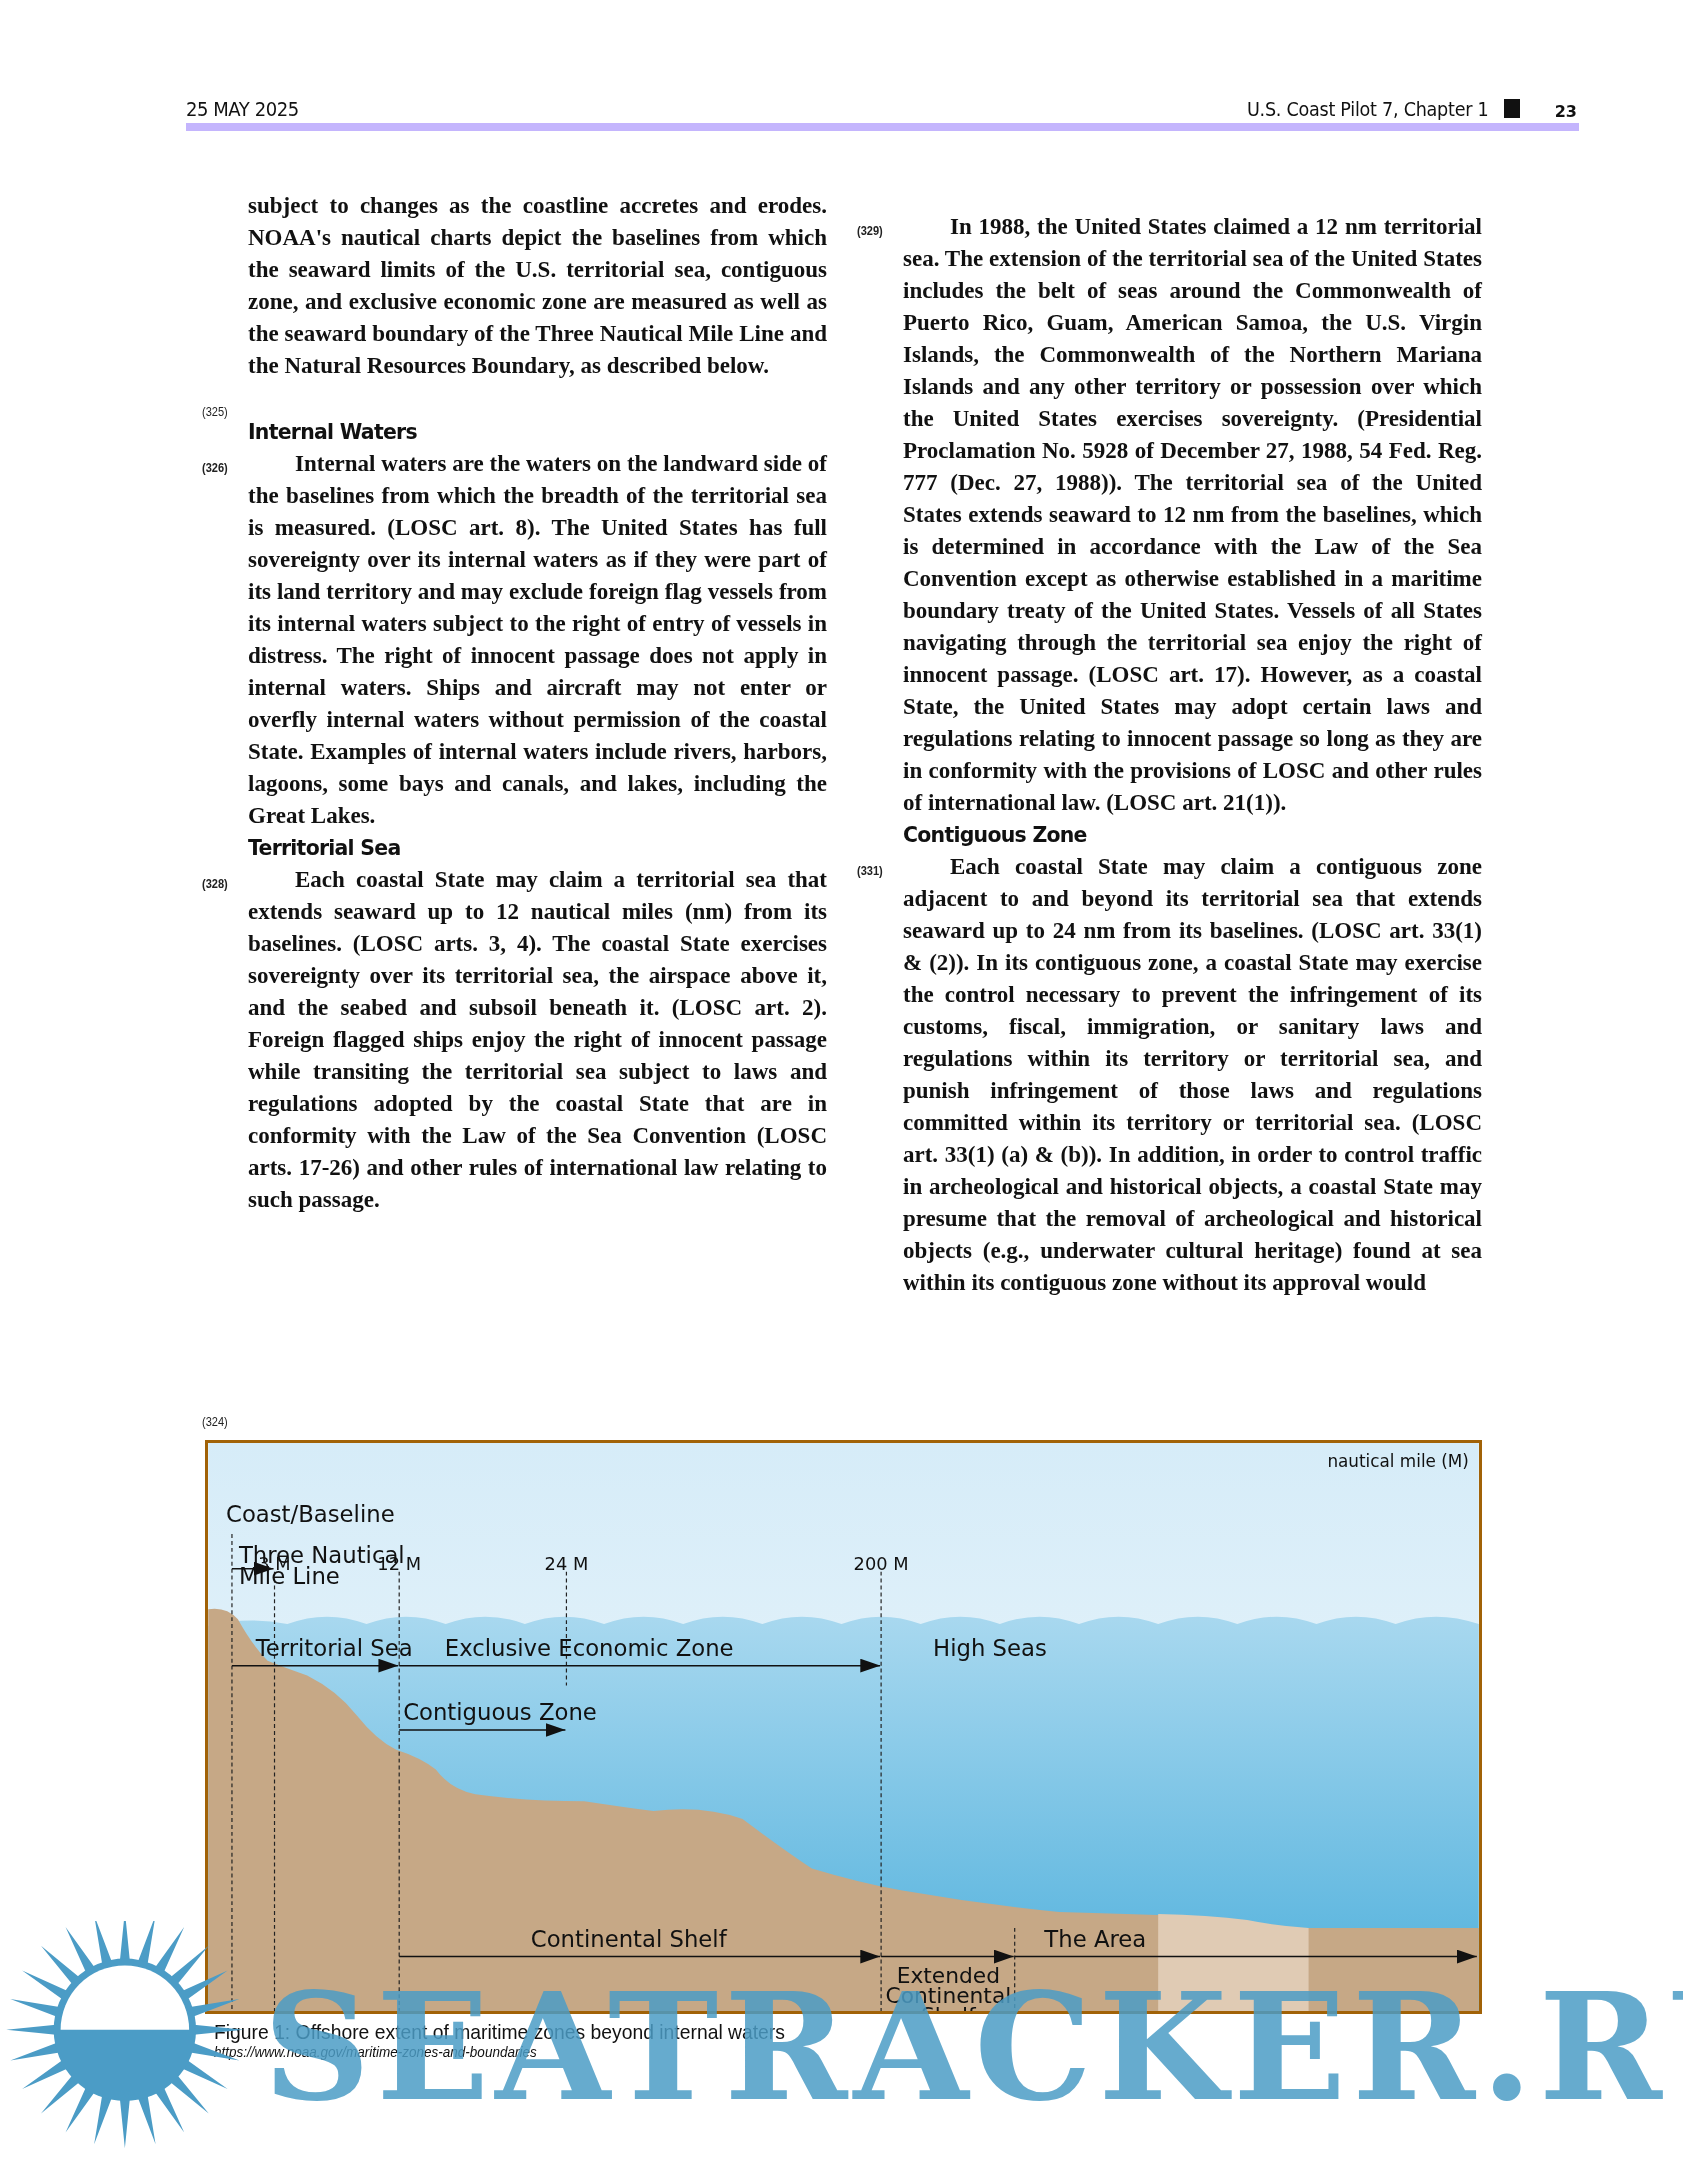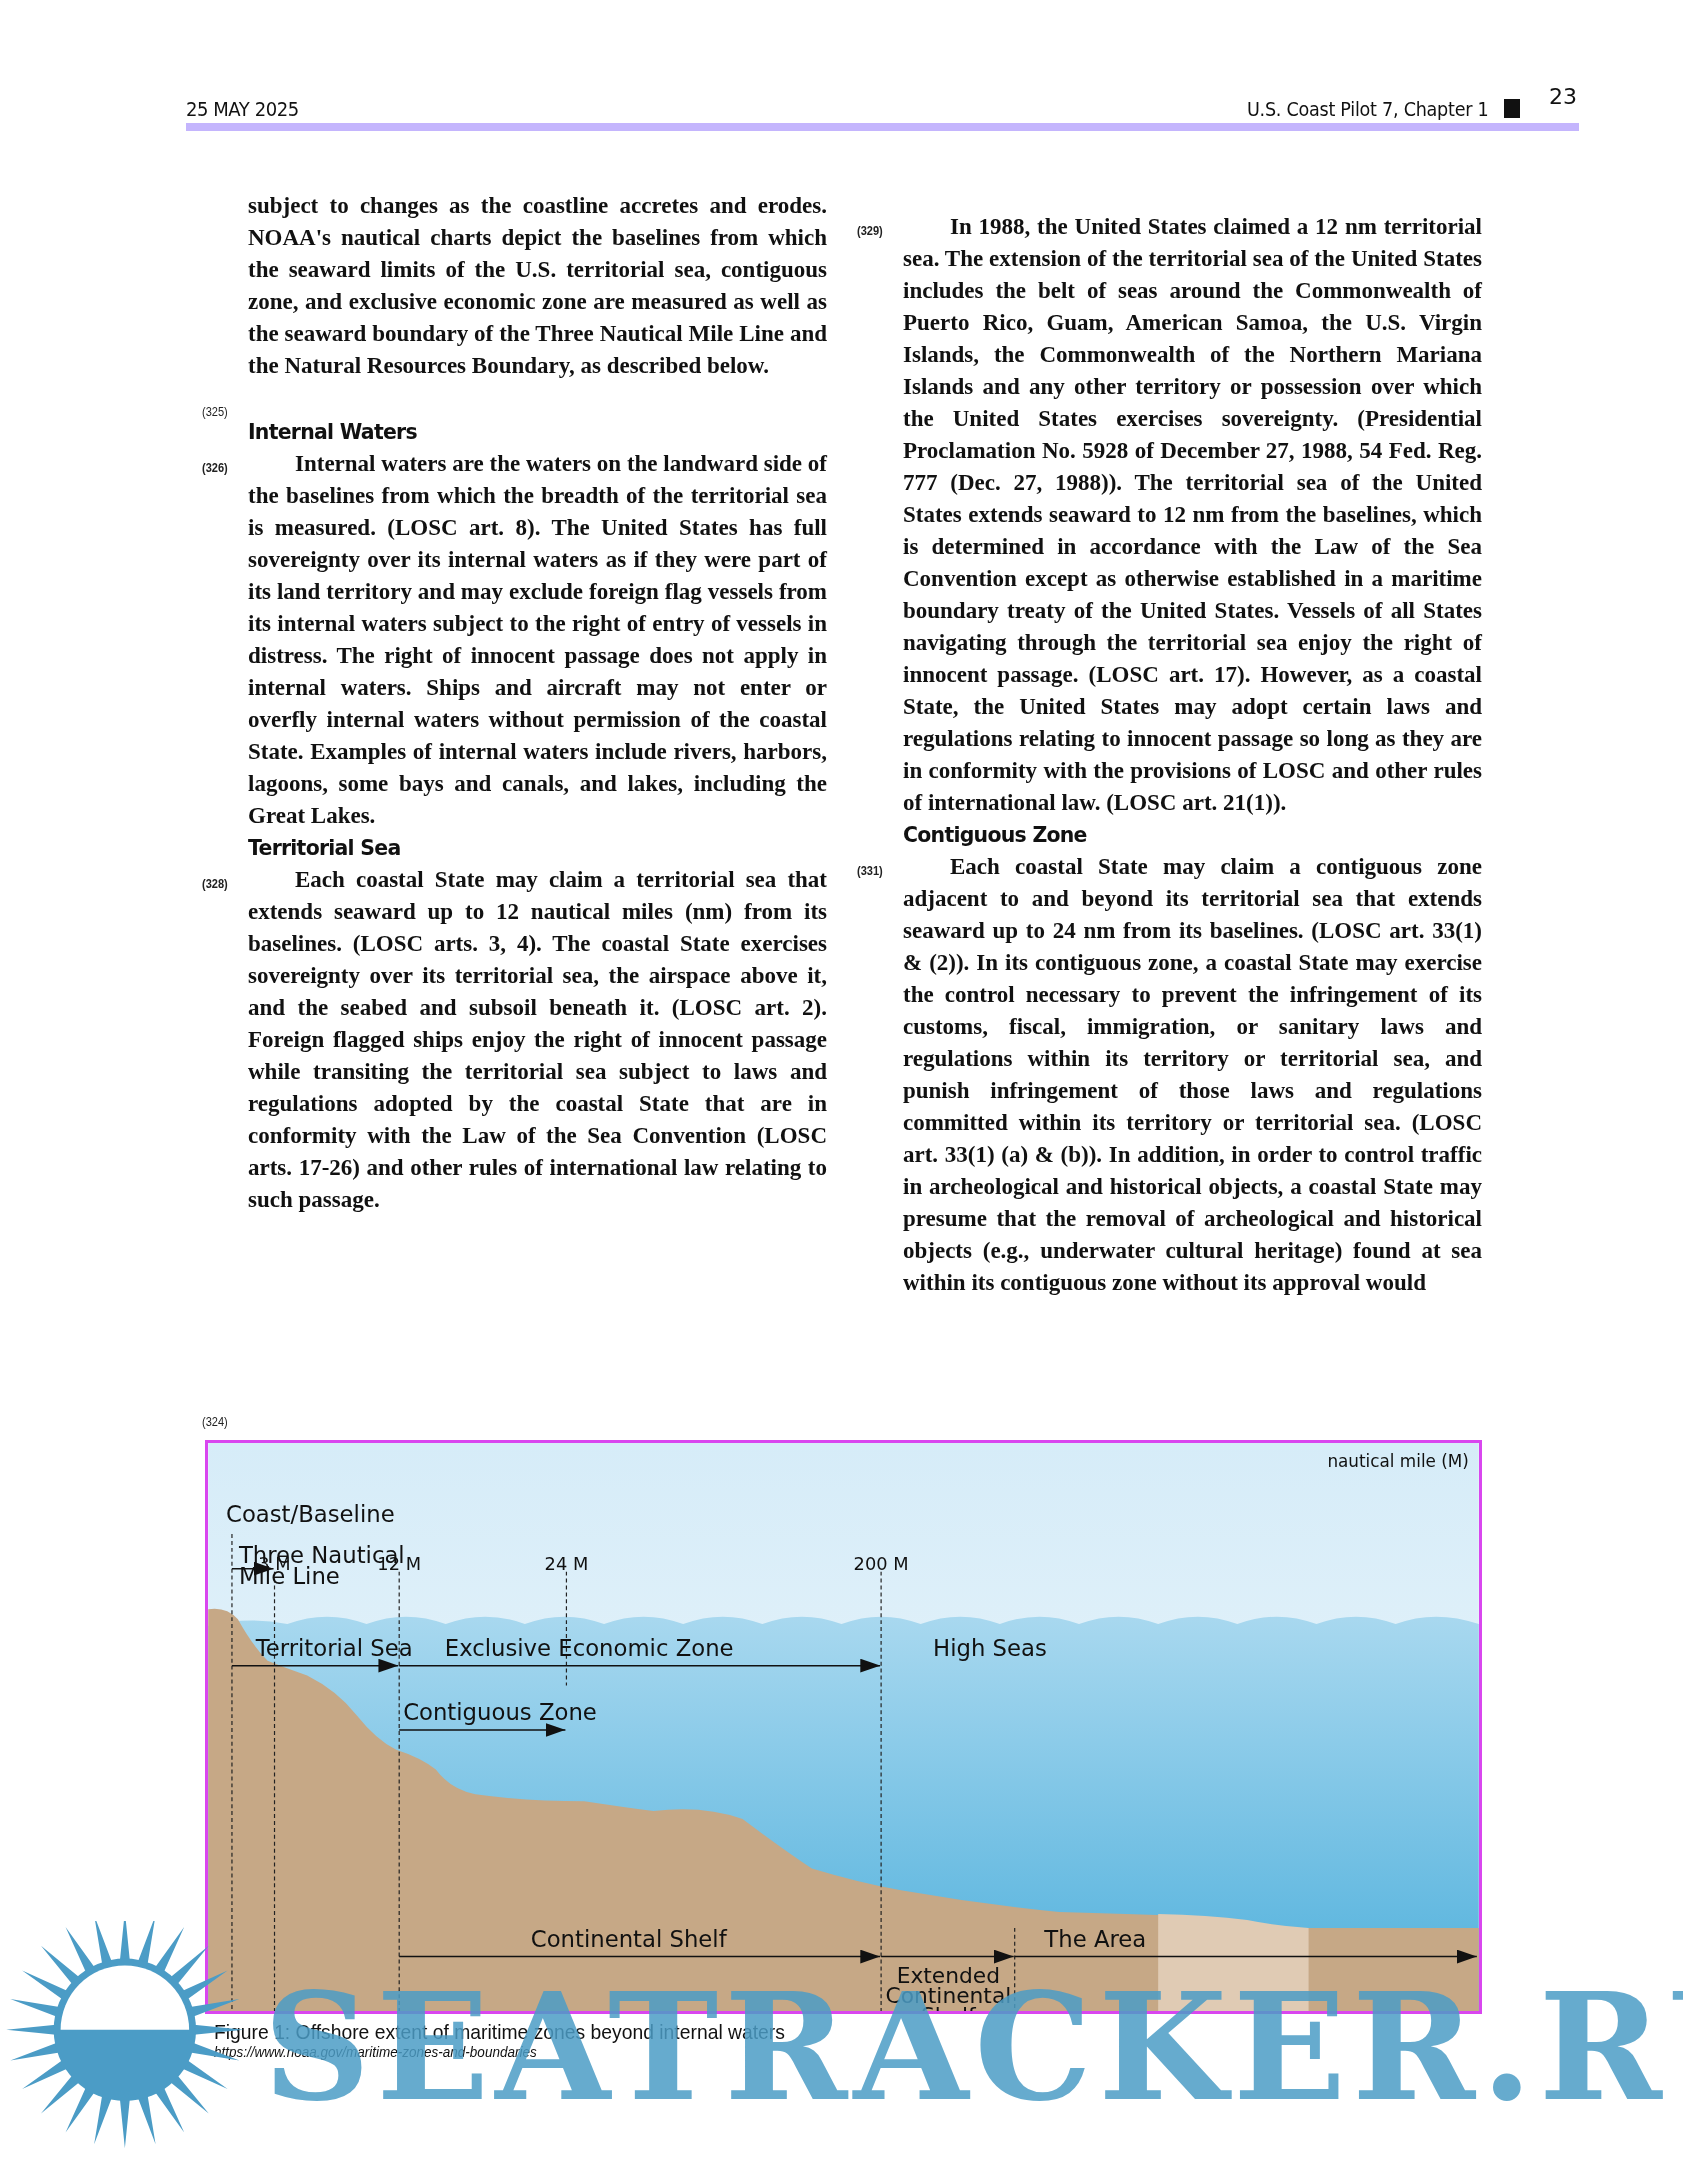--- a/index.html
+++ b/index.html
@@ -1,36 +1,36 @@
 <!DOCTYPE html>
 <html><head>
 <meta charset="utf-8">
 <style>
   html, body { margin: 0; padding: 0; }
   body { width: 1683px; height: 2178px; background: #ffffff; position: relative; overflow: hidden; color: #111; }
   .hdr { position: absolute; top: 95px; left: 186px; width: 1393px; height: 28px; border-bottom: 8px solid #c4b5fd; font-family: "DejaVu Sans", sans-serif; font-size: 20px; }
   .hdr-date { position: absolute; left: 0; bottom: 2px; letter-spacing: -0.5px; transform: scaleX(0.9); transform-origin: left bottom; }
   .hdr-title { position: absolute; right: 91px; bottom: 2px; transform: scaleX(0.88); transform-origin: right bottom; letter-spacing: -0.3px; }
   .hdr-square { position: absolute; right: 59px; bottom: 5px; width: 16px; height: 19px; background: #111; }
-  .hdr-page { position: absolute; right: 2px; bottom: 14px; font-weight: normal; font-size: 22px; }
+  .hdr-page { position: absolute; right: 2px; bottom: 2px; font-weight: bold; font-size: 16px; }
 
   .col { position: absolute; width: 579px; font-family: "Liberation Serif", serif; font-size: 23px; line-height: 32px; text-align: justify; }
   .col-left { left: 248px; top: 190px; }
   .col-right { left: 903px; top: 191px; margin-top: 20px; }
   .blk { position: relative; margin: 0; font-weight: bold; }
   .para-text { text-indent: 47px; }
   .para-text.noindent { text-indent: 0; }
   .marker { position: absolute; left: -46px; font-family: "Liberation Sans", sans-serif; font-size: 13px; color: #222; transform: scaleX(0.85); transform-origin: left; }
   .para-text .marker { text-indent: 0; top: 4px; }
   .marker-only { height: 34px; position: relative; }
   .marker-only .marker { top: 14px; }
   .heading { font-family: "DejaVu Sans", sans-serif; font-weight: bold; font-size: 22px; line-height: 32px; letter-spacing: -0.8px; text-align: left; transform: scaleX(0.93); transform-origin: left; }
 
   .fig-marker { position: absolute; left: 202px; top: 1414px; font-family: "Liberation Sans", sans-serif; font-size: 13px; color: #222; transform: scaleX(0.85); transform-origin: left; }
-  .figure { position: absolute; left: 205px; top: 1440px; width: 1277px; height: 574px; border: 3px solid #d946ef; box-sizing: border-box; overflow: hidden; }
+  .figure { position: absolute; left: 205px; top: 1440px; width: 1277px; height: 574px; border: 3px solid #a16207; box-sizing: border-box; overflow: hidden; }
   .figure svg { display: block; }
   .fig-caption { position: absolute; left: 214px; top: 2020px; font-family: "Liberation Sans", sans-serif; font-size: 21px; color: #111; transform: scaleX(0.92); transform-origin: left; }
   .fig-url { position: absolute; left: 214px; top: 2043px; font-family: "Liberation Sans", sans-serif; font-size: 15px; font-style: italic; color: #111; transform: scaleX(0.9); transform-origin: left; }
 
   .watermark { position: absolute; left: 0; top: 1921px; width: 1683px; height: 257px; pointer-events: none; }
   .wm-text { font-family: "DejaVu Serif", serif; font-weight: bold; font-size: 150px; fill: #4b9cc6; fill-opacity: 0.85; letter-spacing: 6px; }
 </style>
 </head>
 <body>
 

